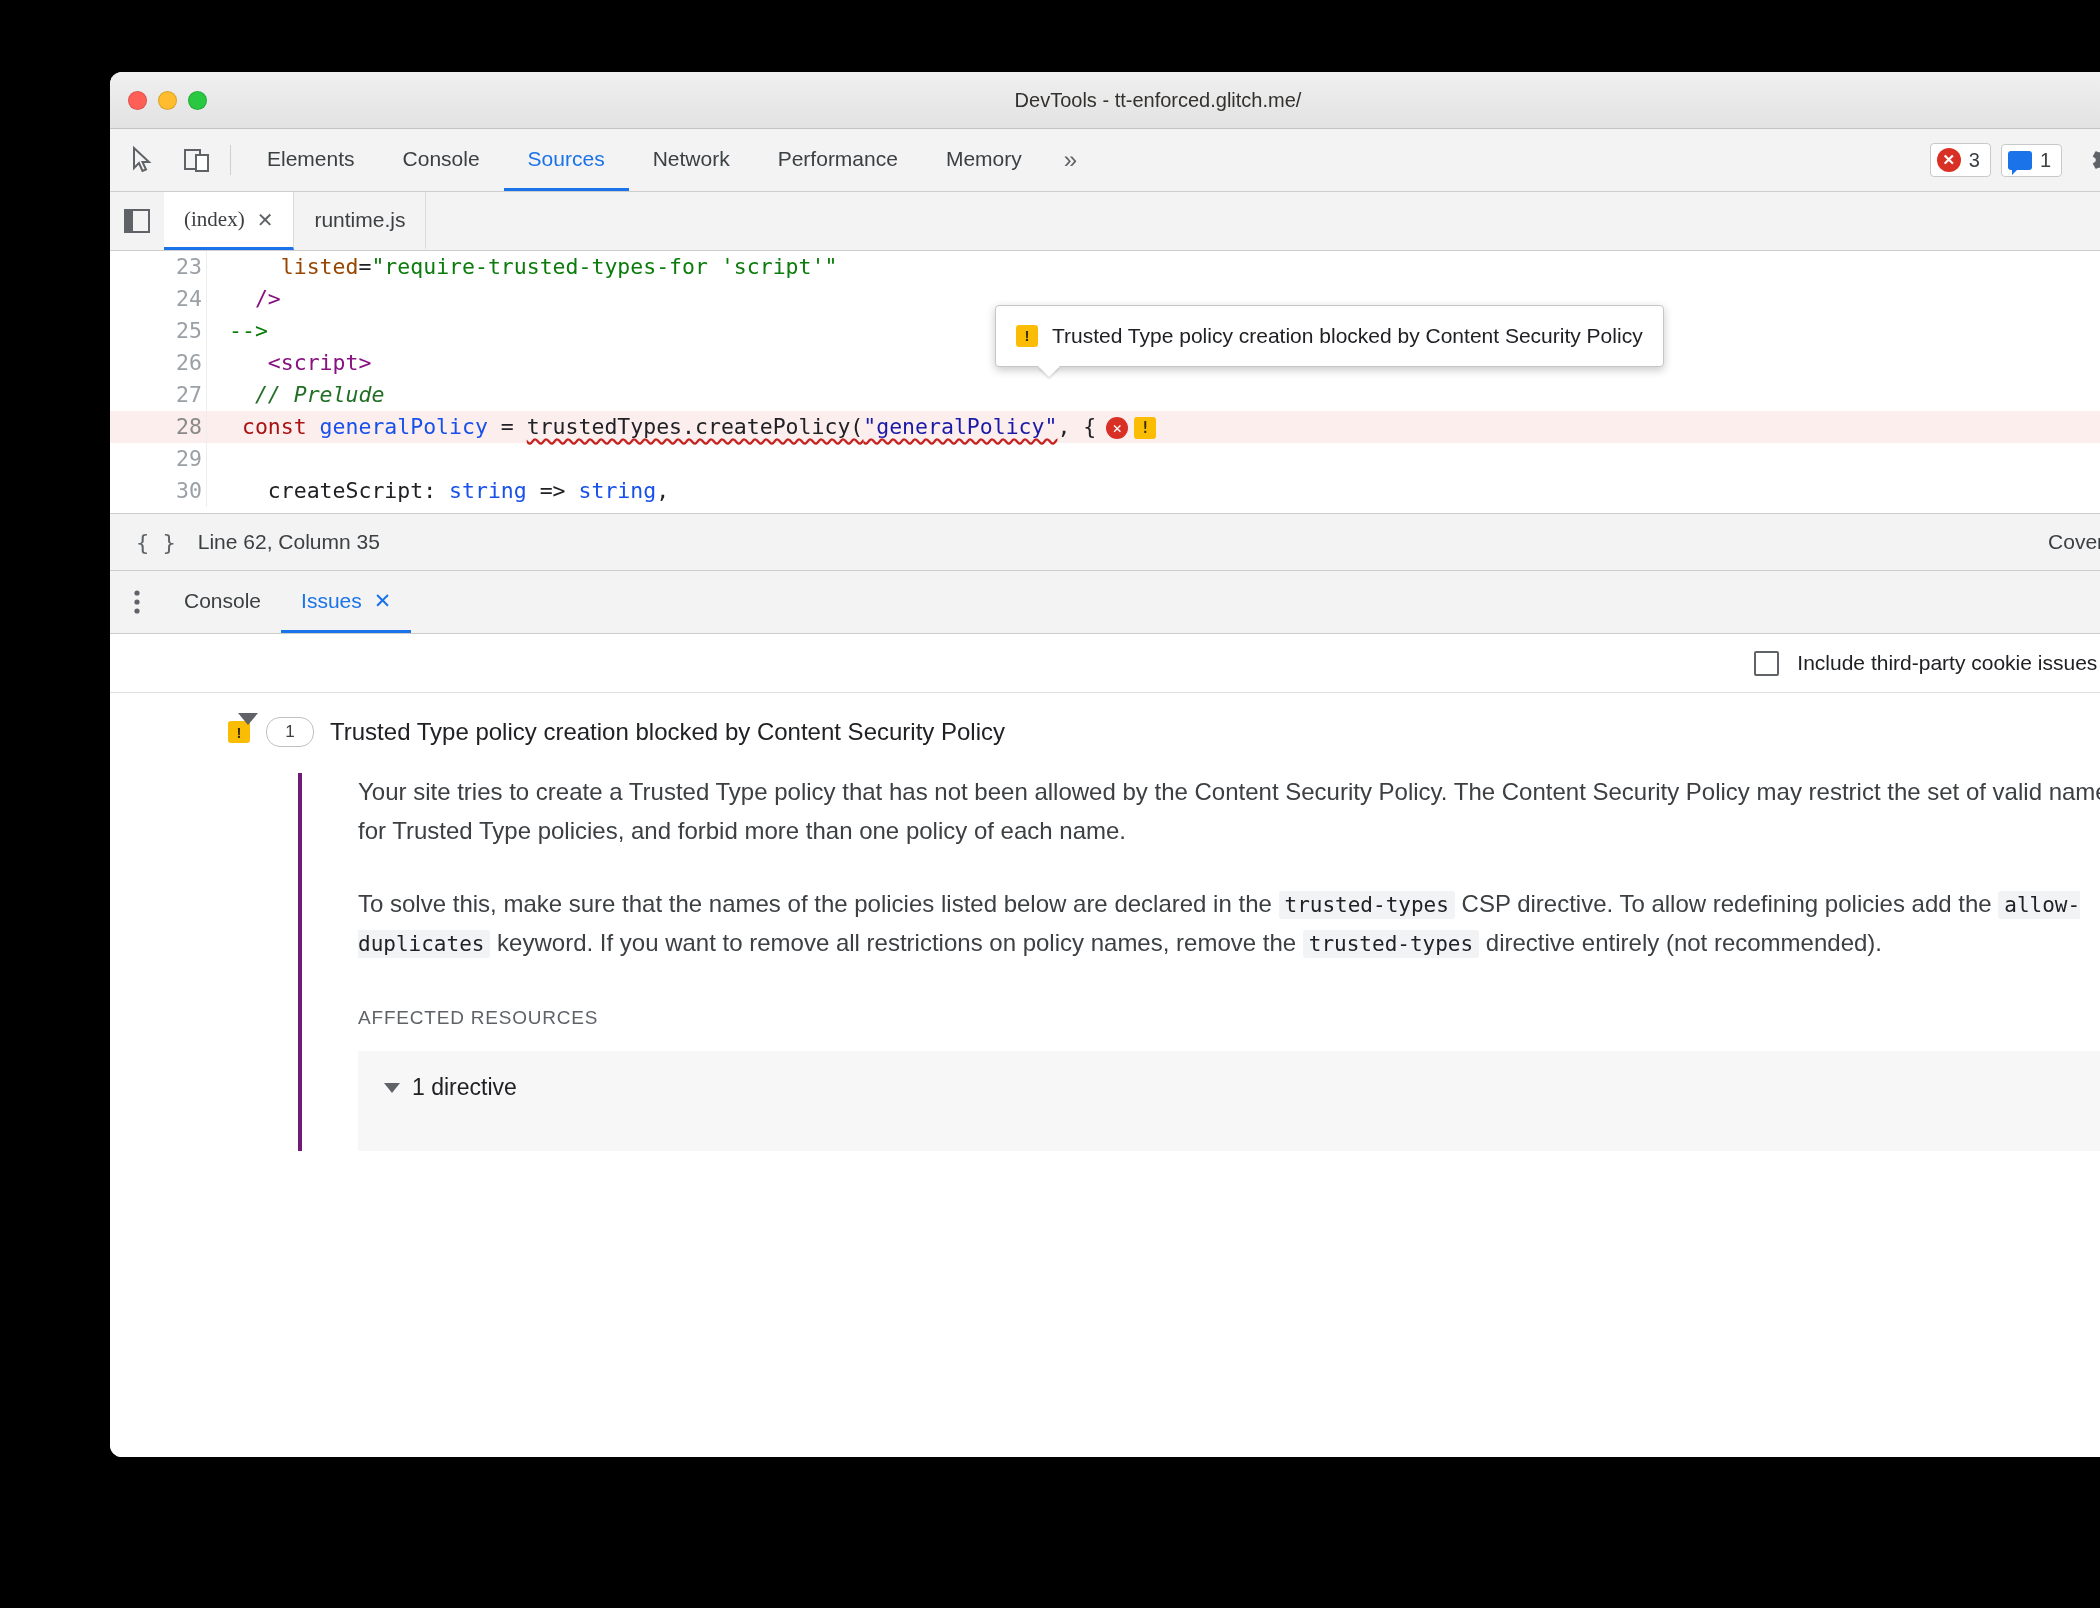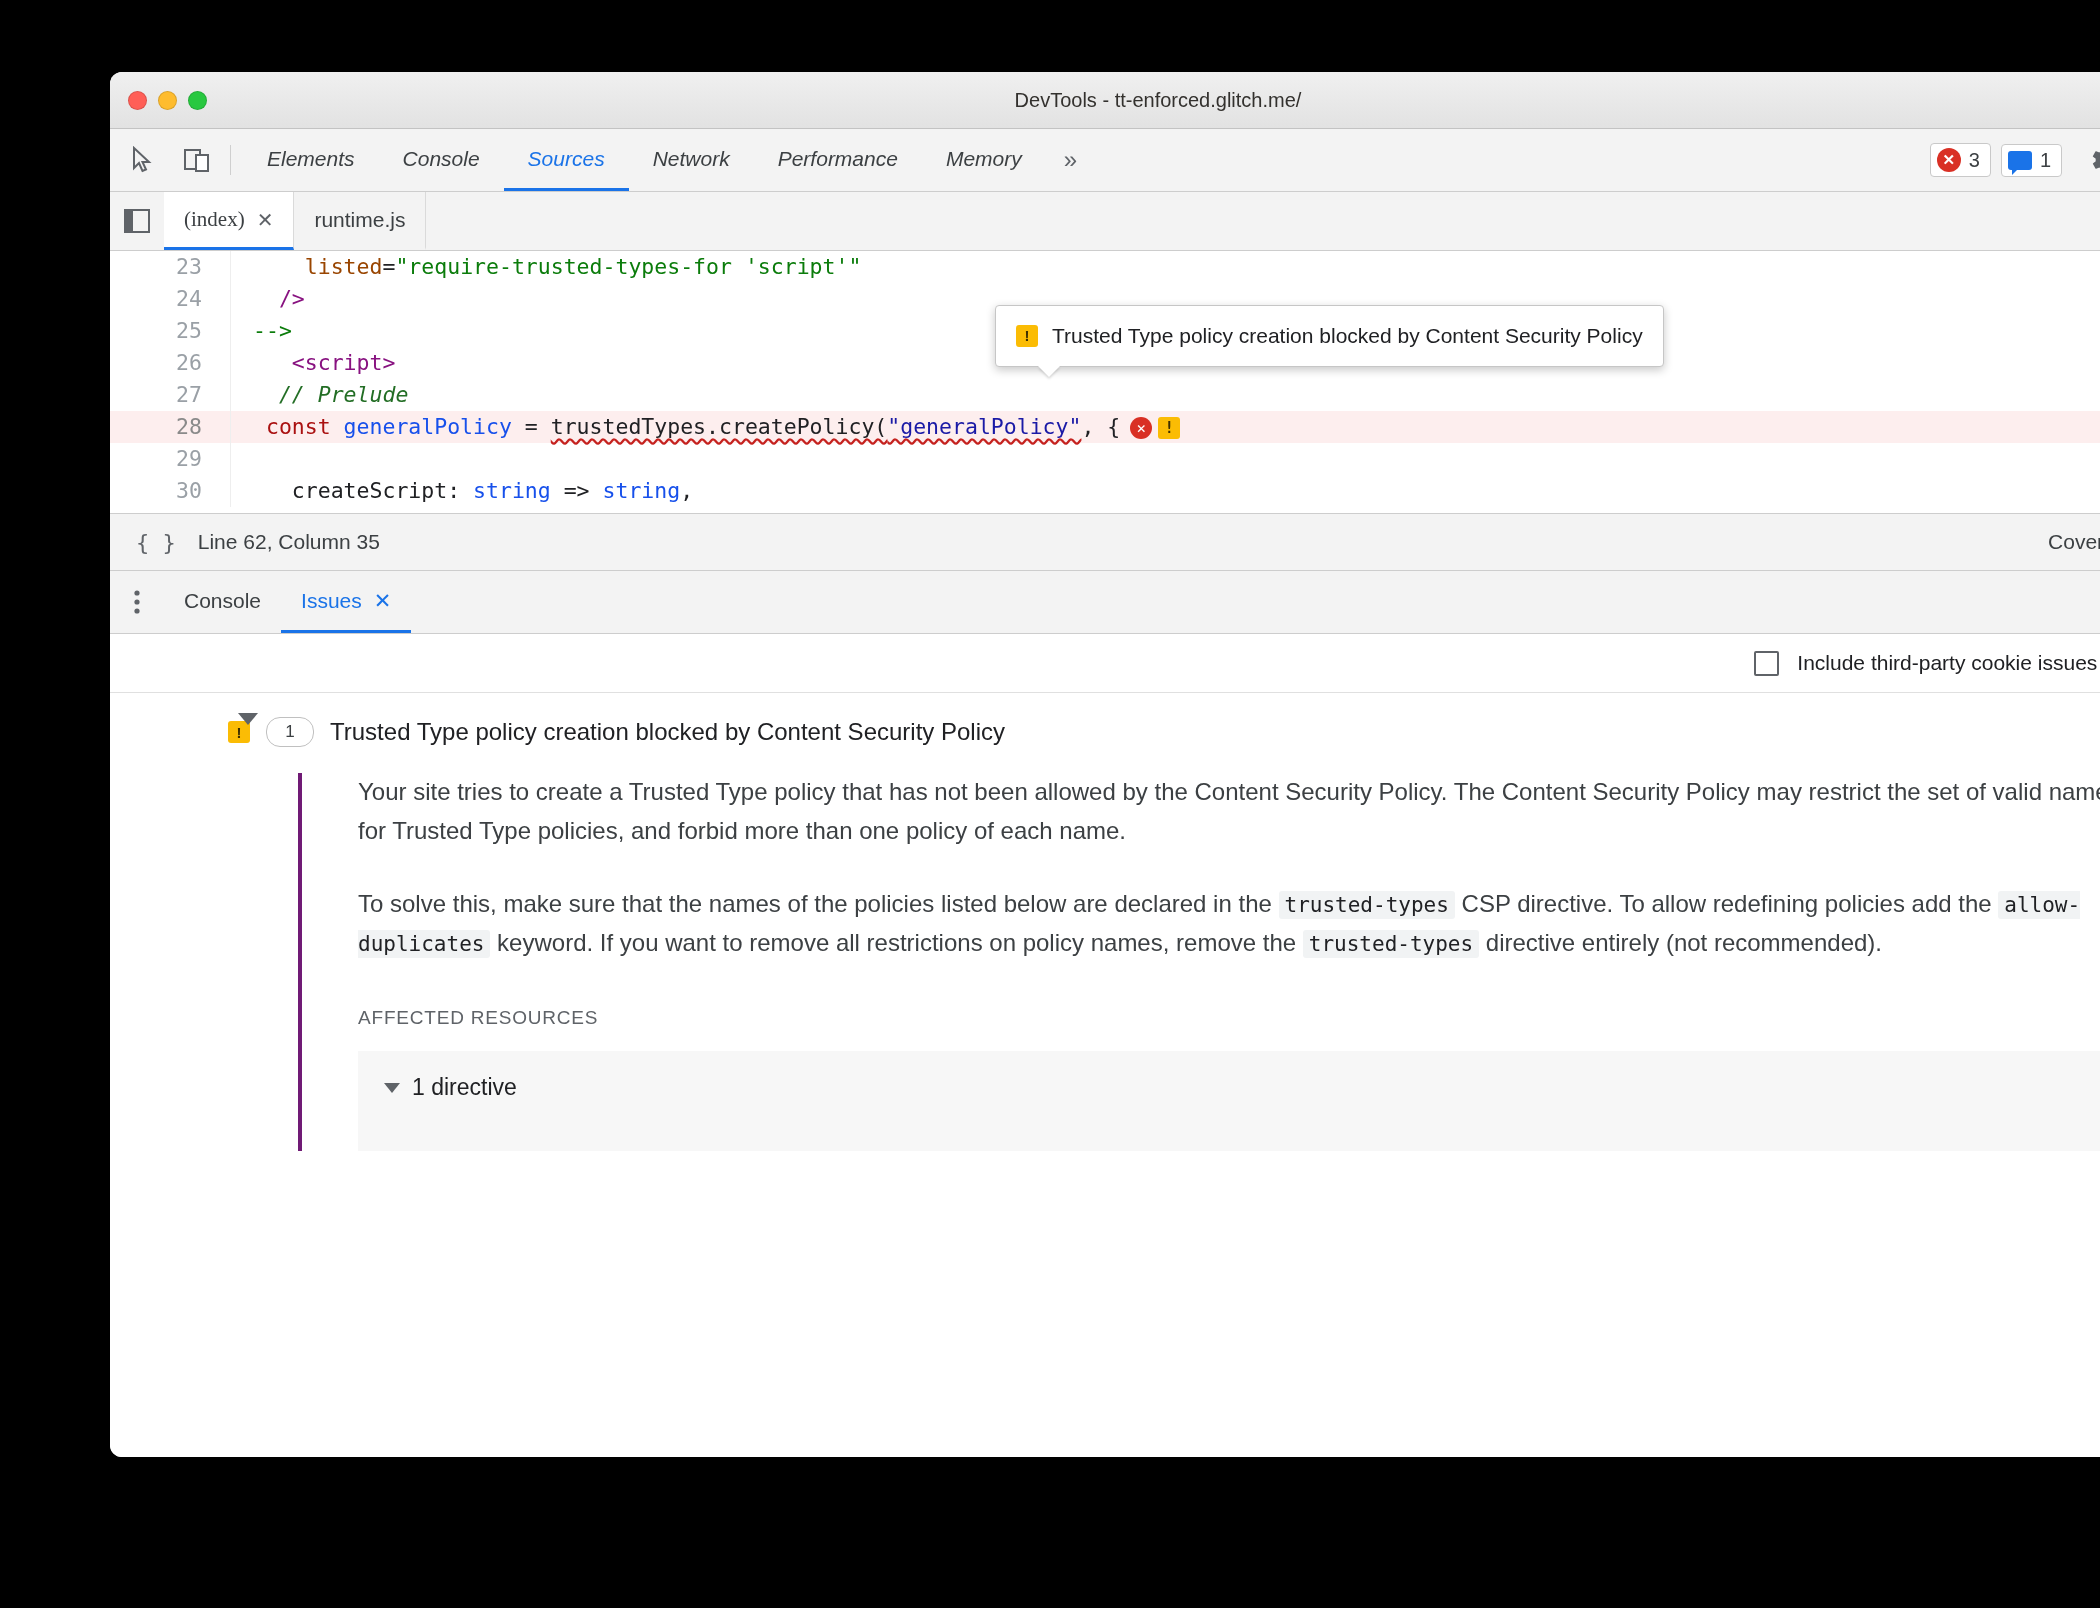--- a/index.html
+++ b/index.html
@@ -88,21 +88,20 @@
     height: 100%;
   }
   .tab {
     display: flex;
     align-items: center;
     padding: 0 24px;
     font-size: 21px;
     color: #3c4043;
     border-bottom: 3px solid transparent;
     cursor: default;
-    font-style: italic;
   }
   .tab.active {
     color: #1a73e8;
     border-bottom-color: #1a73e8;
   }
   .chev-more {
     padding: 0 18px;
     font-size: 24px;
     color: #5f6368;
     display: flex;
@@ -191,21 +190,21 @@
     overflow: hidden;
     font-family: "DejaVu Sans Mono", monospace;
     font-size: 21.5px;
     line-height: 32px;
   }
   .code-row { display: flex; height: 32px; align-items: center; }
   .code-row.hl { background: #fdeeee; }
   .gutter {
     width: 92px;
     text-align: right;
-    padding-right: 28px;
+    padding-right: 4px;
     color: #9aa0a6;
     flex: 0 0 auto;
     border-right: 1px solid #eee;
     background: #fff;
   }
   .code-row.hl .gutter { background: #fdeeee; color: #8a8a8a; }
   .codetext { padding-left: 22px; white-space: pre; }
   .k-tag { color: #881280; }
   .k-attr { color: #994500; }
   .k-str { color: #1a1aa6; }

